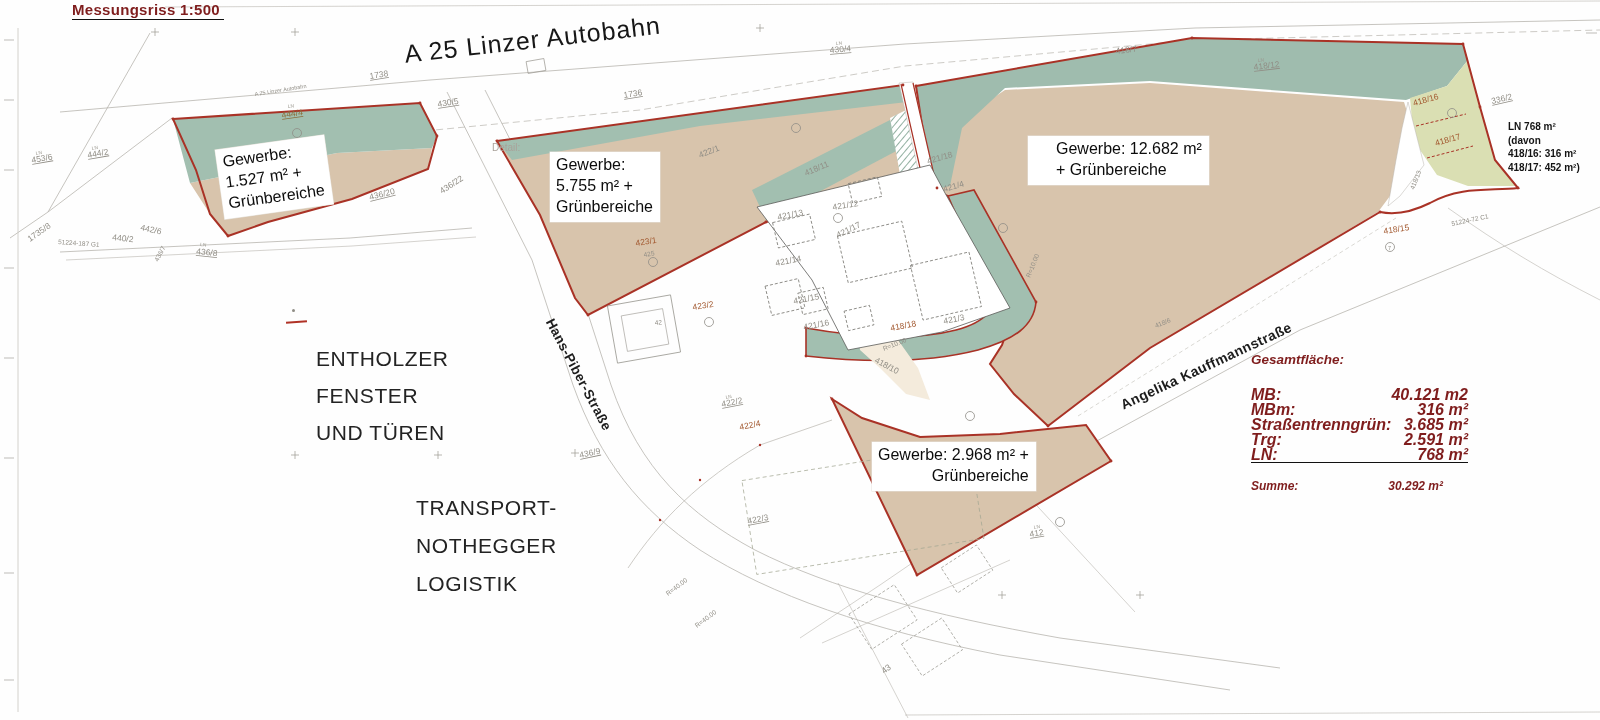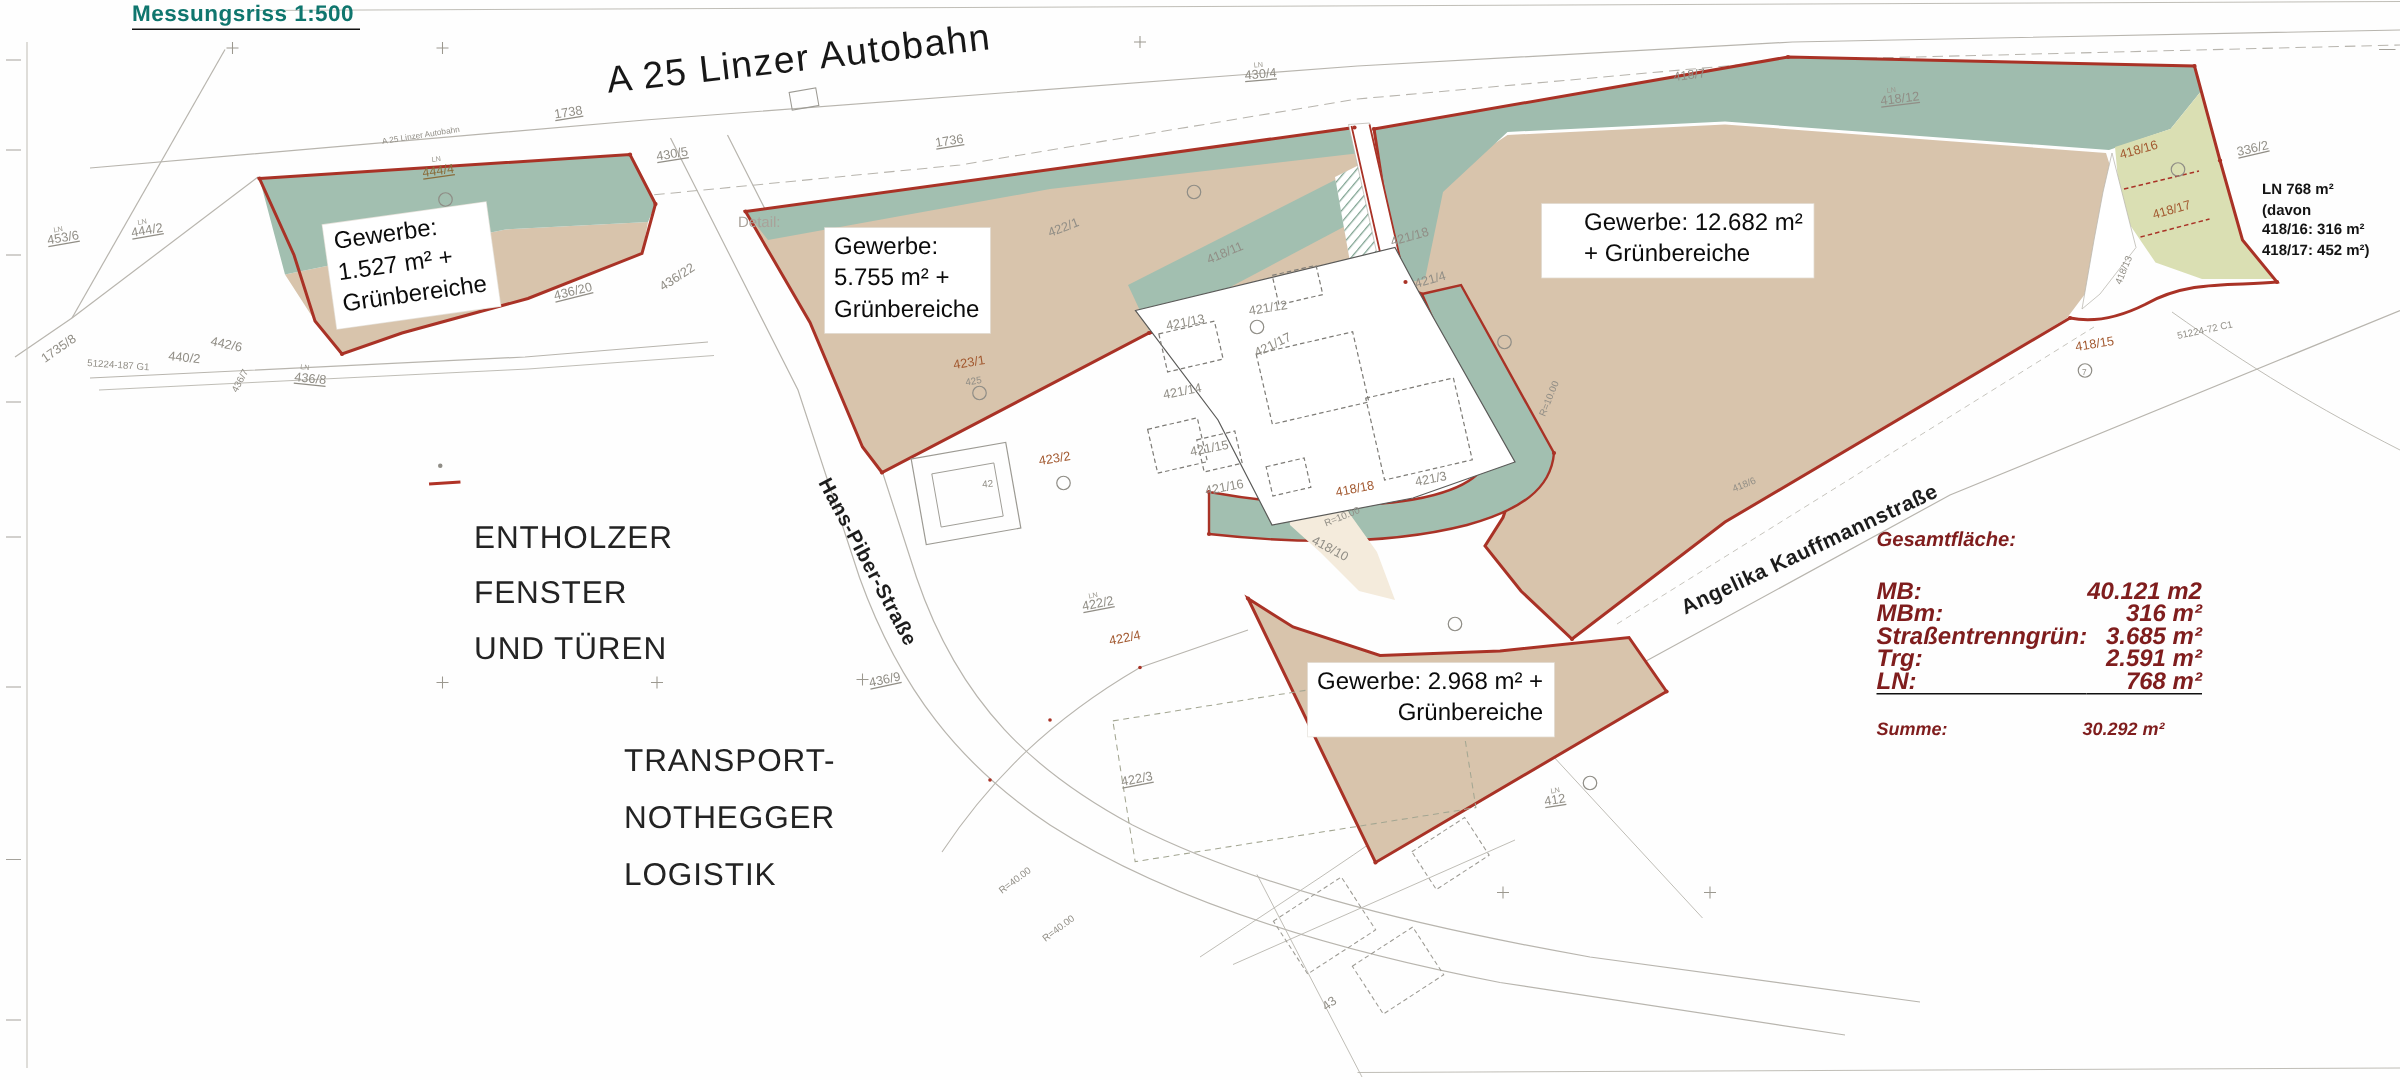--- a/index.html
+++ b/index.html
@@ -1,20 +1,20 @@
 <!DOCTYPE html>
 <html><head>
 <meta charset="utf-8">
 <style>
   html,body{margin:0;padding:0;background:#e9e9e9;}
   #stage{position:relative;width:1600px;height:720px;background:#fefefe;overflow:hidden;
          font-family:"Liberation Sans",sans-serif;}
   svg{position:absolute;left:0;top:0;}
   .ov{position:absolute;z-index:5;}
-  #title{left:72px;top:1px;font-size:15px;font-weight:bold;color:#0f766e;border-bottom:1.4px solid #111;padding:0 4px 1px 0;letter-spacing:.3px;margin-left:16px;}
+  #title{left:72px;top:1px;font-size:15px;font-weight:bold;color:#7f1d1d;border-bottom:1.4px solid #111;padding:0 4px 1px 0;letter-spacing:.3px;}
   #autobahn{left:403px;top:40px;font-size:25px;color:#171717;transform:rotate(-6.5deg);transform-origin:left top;letter-spacing:1px;}
   .company{color:#232323;font-size:21px;letter-spacing:.6px;}
   #entholzer{left:316px;top:292px;line-height:37px;margin-top:48px;}
   #nothegger{left:416px;top:489px;line-height:38px;}
   #red-dash{left:286px;top:321px;width:21px;height:0;border-top:2.6px solid #b03226;transform:rotate(-4deg);}
   #gray-dot{left:292px;top:309px;width:3px;height:3px;border-radius:50%;background:#8f8d86;}
   .gbox{background:#fff;padding:2px 7px 5px 6px;font-size:16px;line-height:21px;color:#0c0c0c;box-shadow:0 0 0 .5px #e6e2db;}
   #gbox1{left:215px;top:150px;transform:rotate(-8deg);transform-origin:left top;}
   #gbox2{left:550px;top:152px;}
   #gbox3{left:1028px;top:136px;padding-left:28px;}

